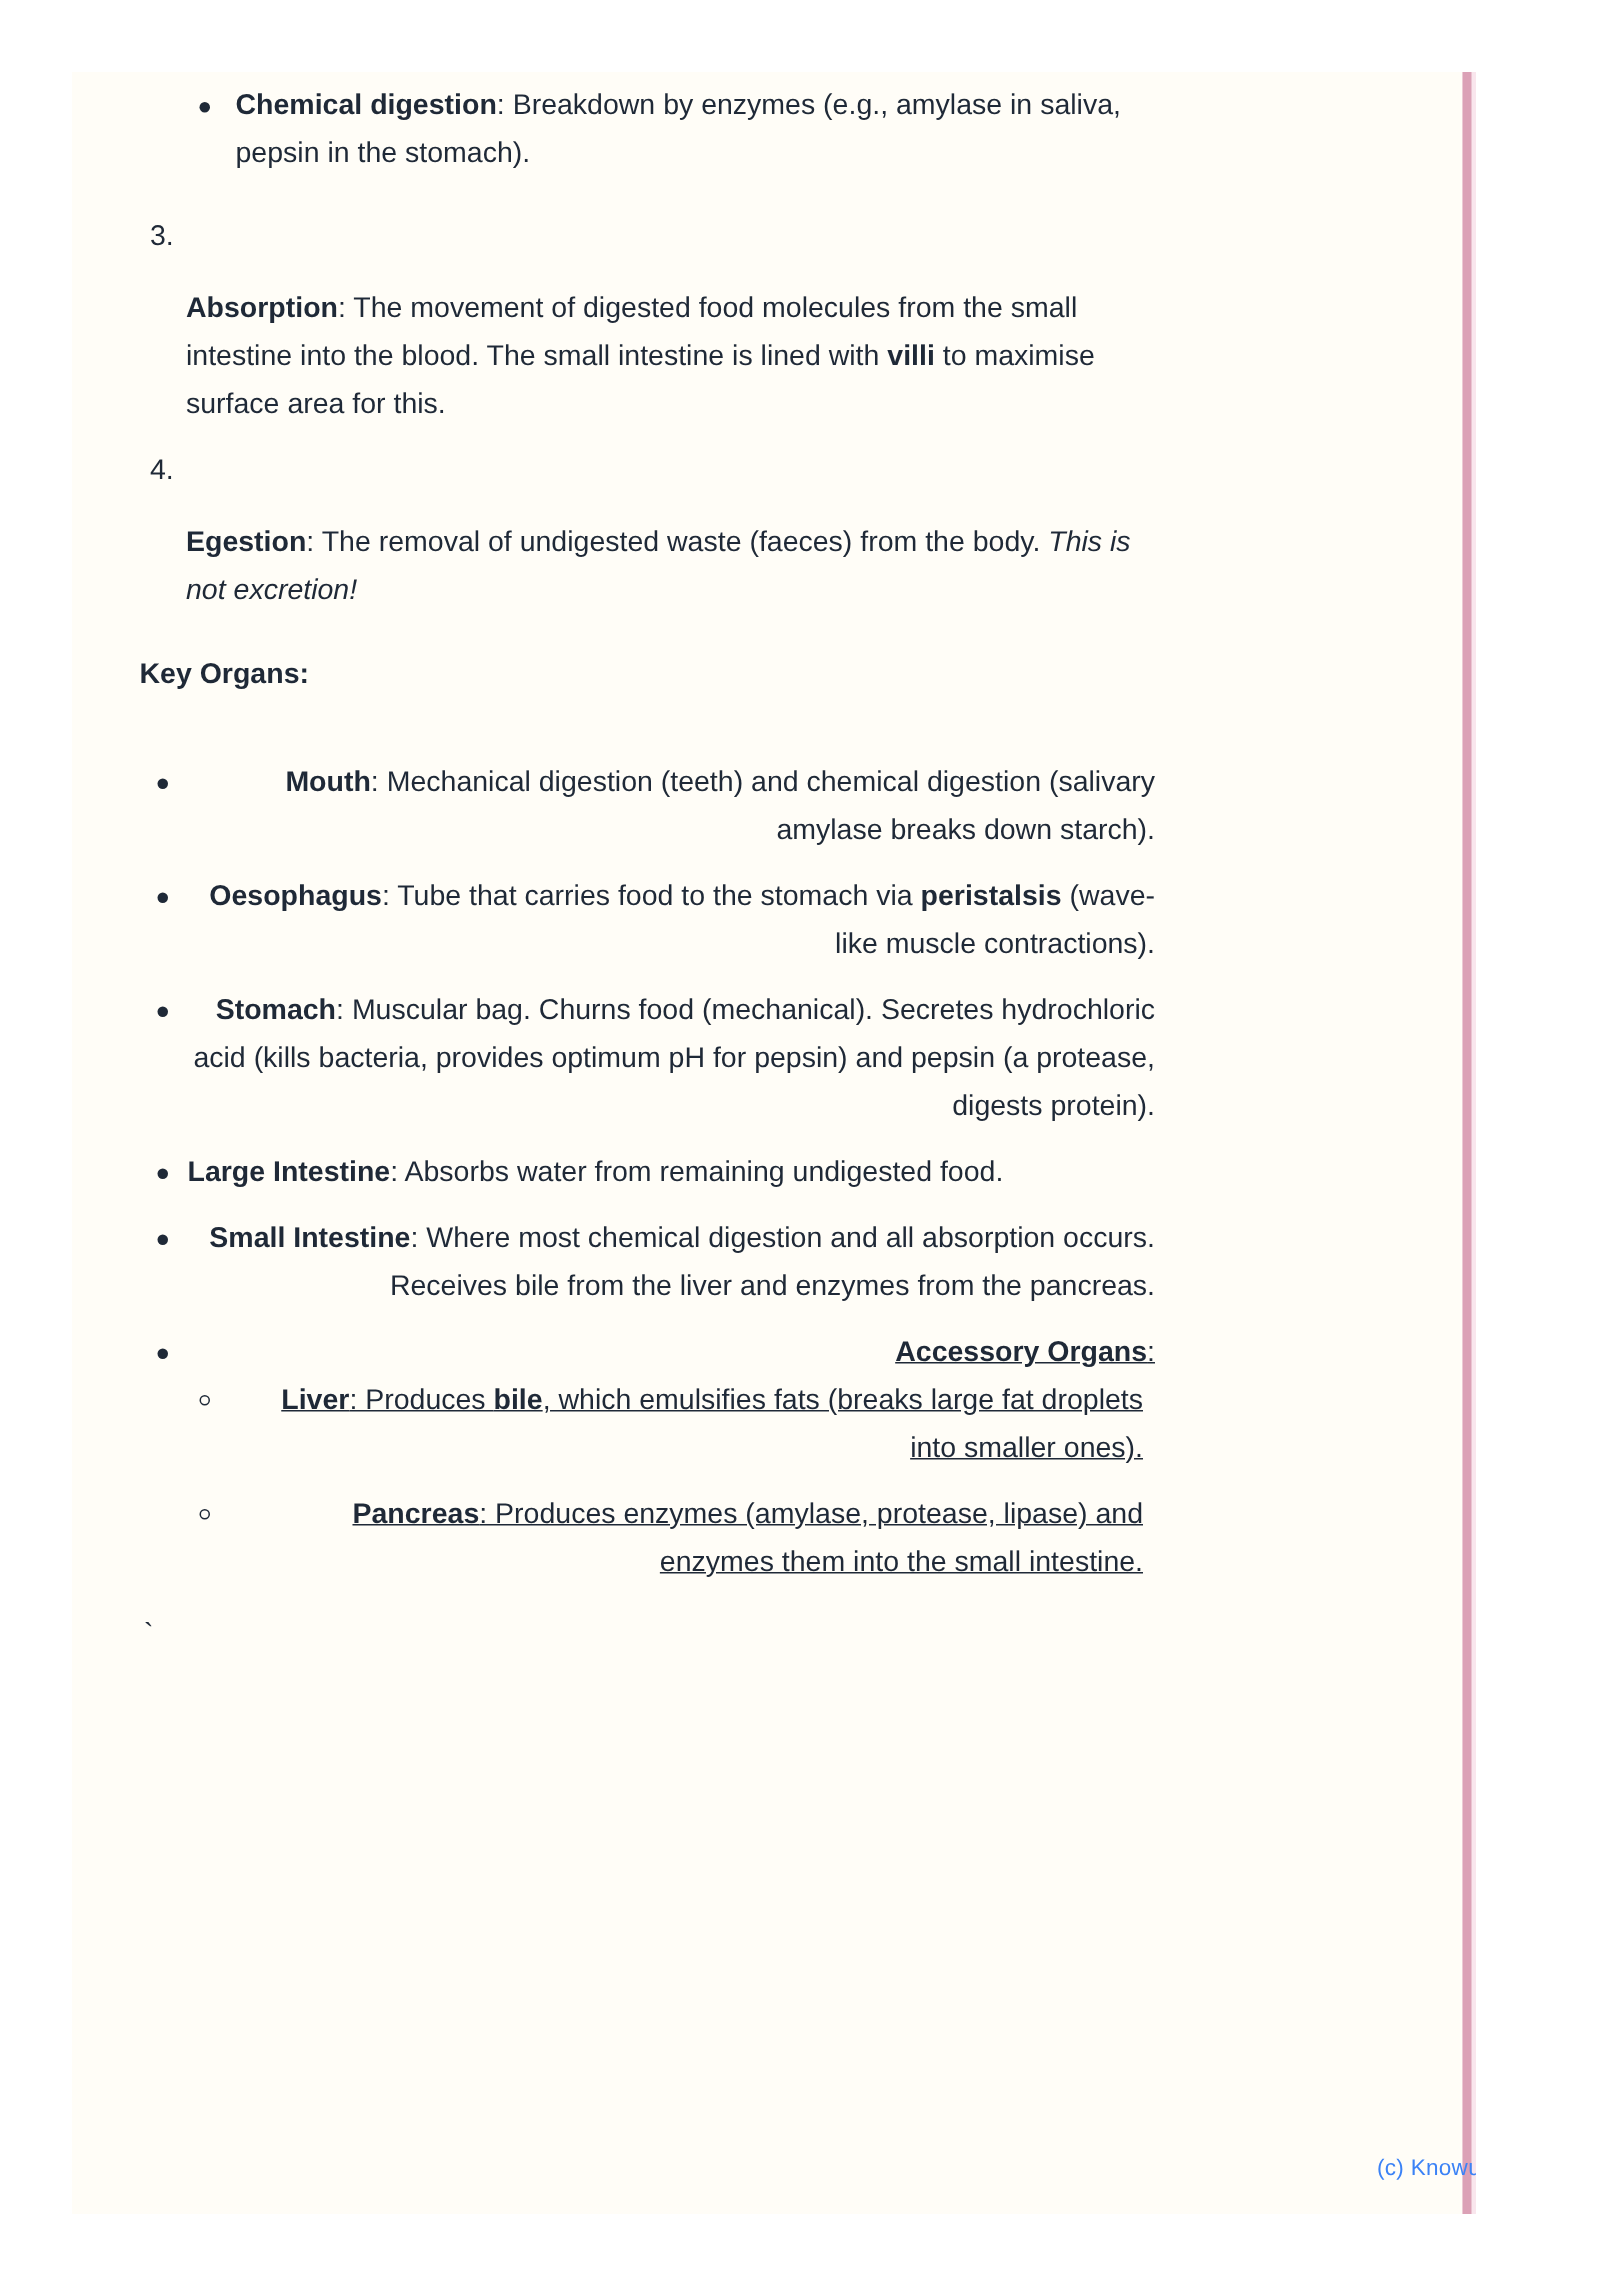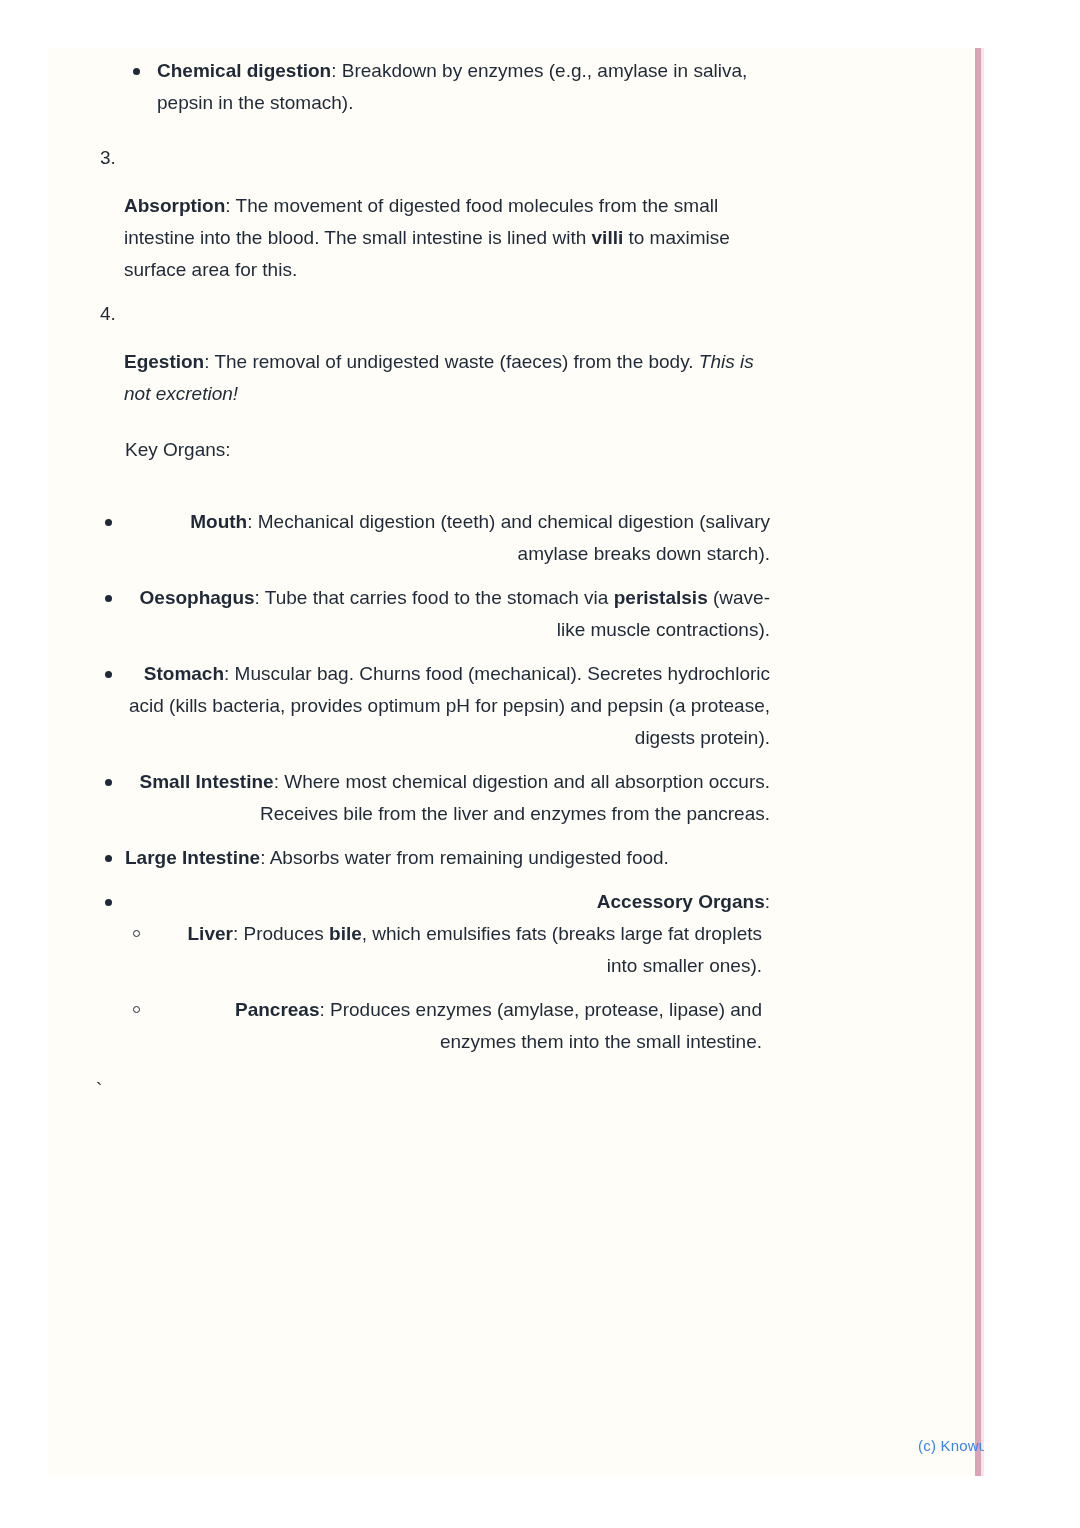--- a/index.html
+++ b/index.html
@@ -43,31 +43,31 @@
   
   .ol { margin-top:23px; }
   .ol-li { padding-left:7px; }
   .ol-li > .marker { width:24px; line-height:32px; }
   .ol-li > .txt { max-width:645px;margin-top:48px; }
 
   
   .l1 { padding-left:12px; }
   .l1 > .marker { width:20px; }
   .l1 > .col > .txt, .l1 > .txt { max-width:645px; }
-  .col { flex:1; min-width:0; }
+  .col { flex:1; min-width:0;text-decoration:underline; }
 
   
   .sub-li { padding-left:8px; }
   .sub-li > .marker { width:24px; }
   .sub-li > .txt { max-width:605px; }
 
   .dot  { display:block; width:7px; height:7px; border-radius:50%; background:#1f2937; margin-top:13px; }
   .ring { display:block; width:7px; height:7px; border-radius:50%; border:1.5px solid #1f2937; background:transparent; margin-top:12px; }
 
-  .heading { margin-top:24px; font-weight:400;margin-left:32px; }
+  .heading { margin-top:24px; font-weight:700; }
   .ul { margin-top:40px;text-align:right; }
   .mb { margin-bottom:12px; }
   .stray { margin-top:16px; padding-left:3px; }
 </style>
 </head>
 <body>
 
 <div class="page">
   <div class="card">
     <div class="content">
@@ -112,28 +112,28 @@
           <span class="marker">
               <span class="dot"></span>
             </span>
           <div class="txt"><b>Stomach</b><span>: Muscular bag. Churns food (mechanical). Secretes hydrochloric acid (kills bacteria, provides optimum pH for pepsin) and pepsin (a protease, digests protein).</span></div>
         </div>
 
         <div class="li l1 mb">
           <span class="marker">
               <span class="dot"></span>
             </span>
-          <div class="txt"><b>Small Intestine</b><span>: Where most chemical digestion and all absorption occurs. Receives bile from the liver and enzymes from the pancreas.</span></div>
+          <div class="txt"><b>Large Intestine</b><span>: Absorbs water from remaining undigested food.</span></div>
         </div>
 
         <div class="li l1 mb">
           <span class="marker">
               <span class="dot"></span>
             </span>
-          <div class="txt"><b>Large Intestine</b><span>: Absorbs water from remaining undigested food.</span></div>
+          <div class="txt"><b>Small Intestine</b><span>: Where most chemical digestion and all absorption occurs. Receives bile from the liver and enzymes from the pancreas.</span></div>
         </div>
 
         <div class="li l1">
           <span class="marker">
               <span class="dot"></span>
             </span>
           <div class="col">
             <div class="txt"><b>Accessory Organs</b><span>:</span></div>
             <div class="sub">
               <div class="li sub-li mb">

